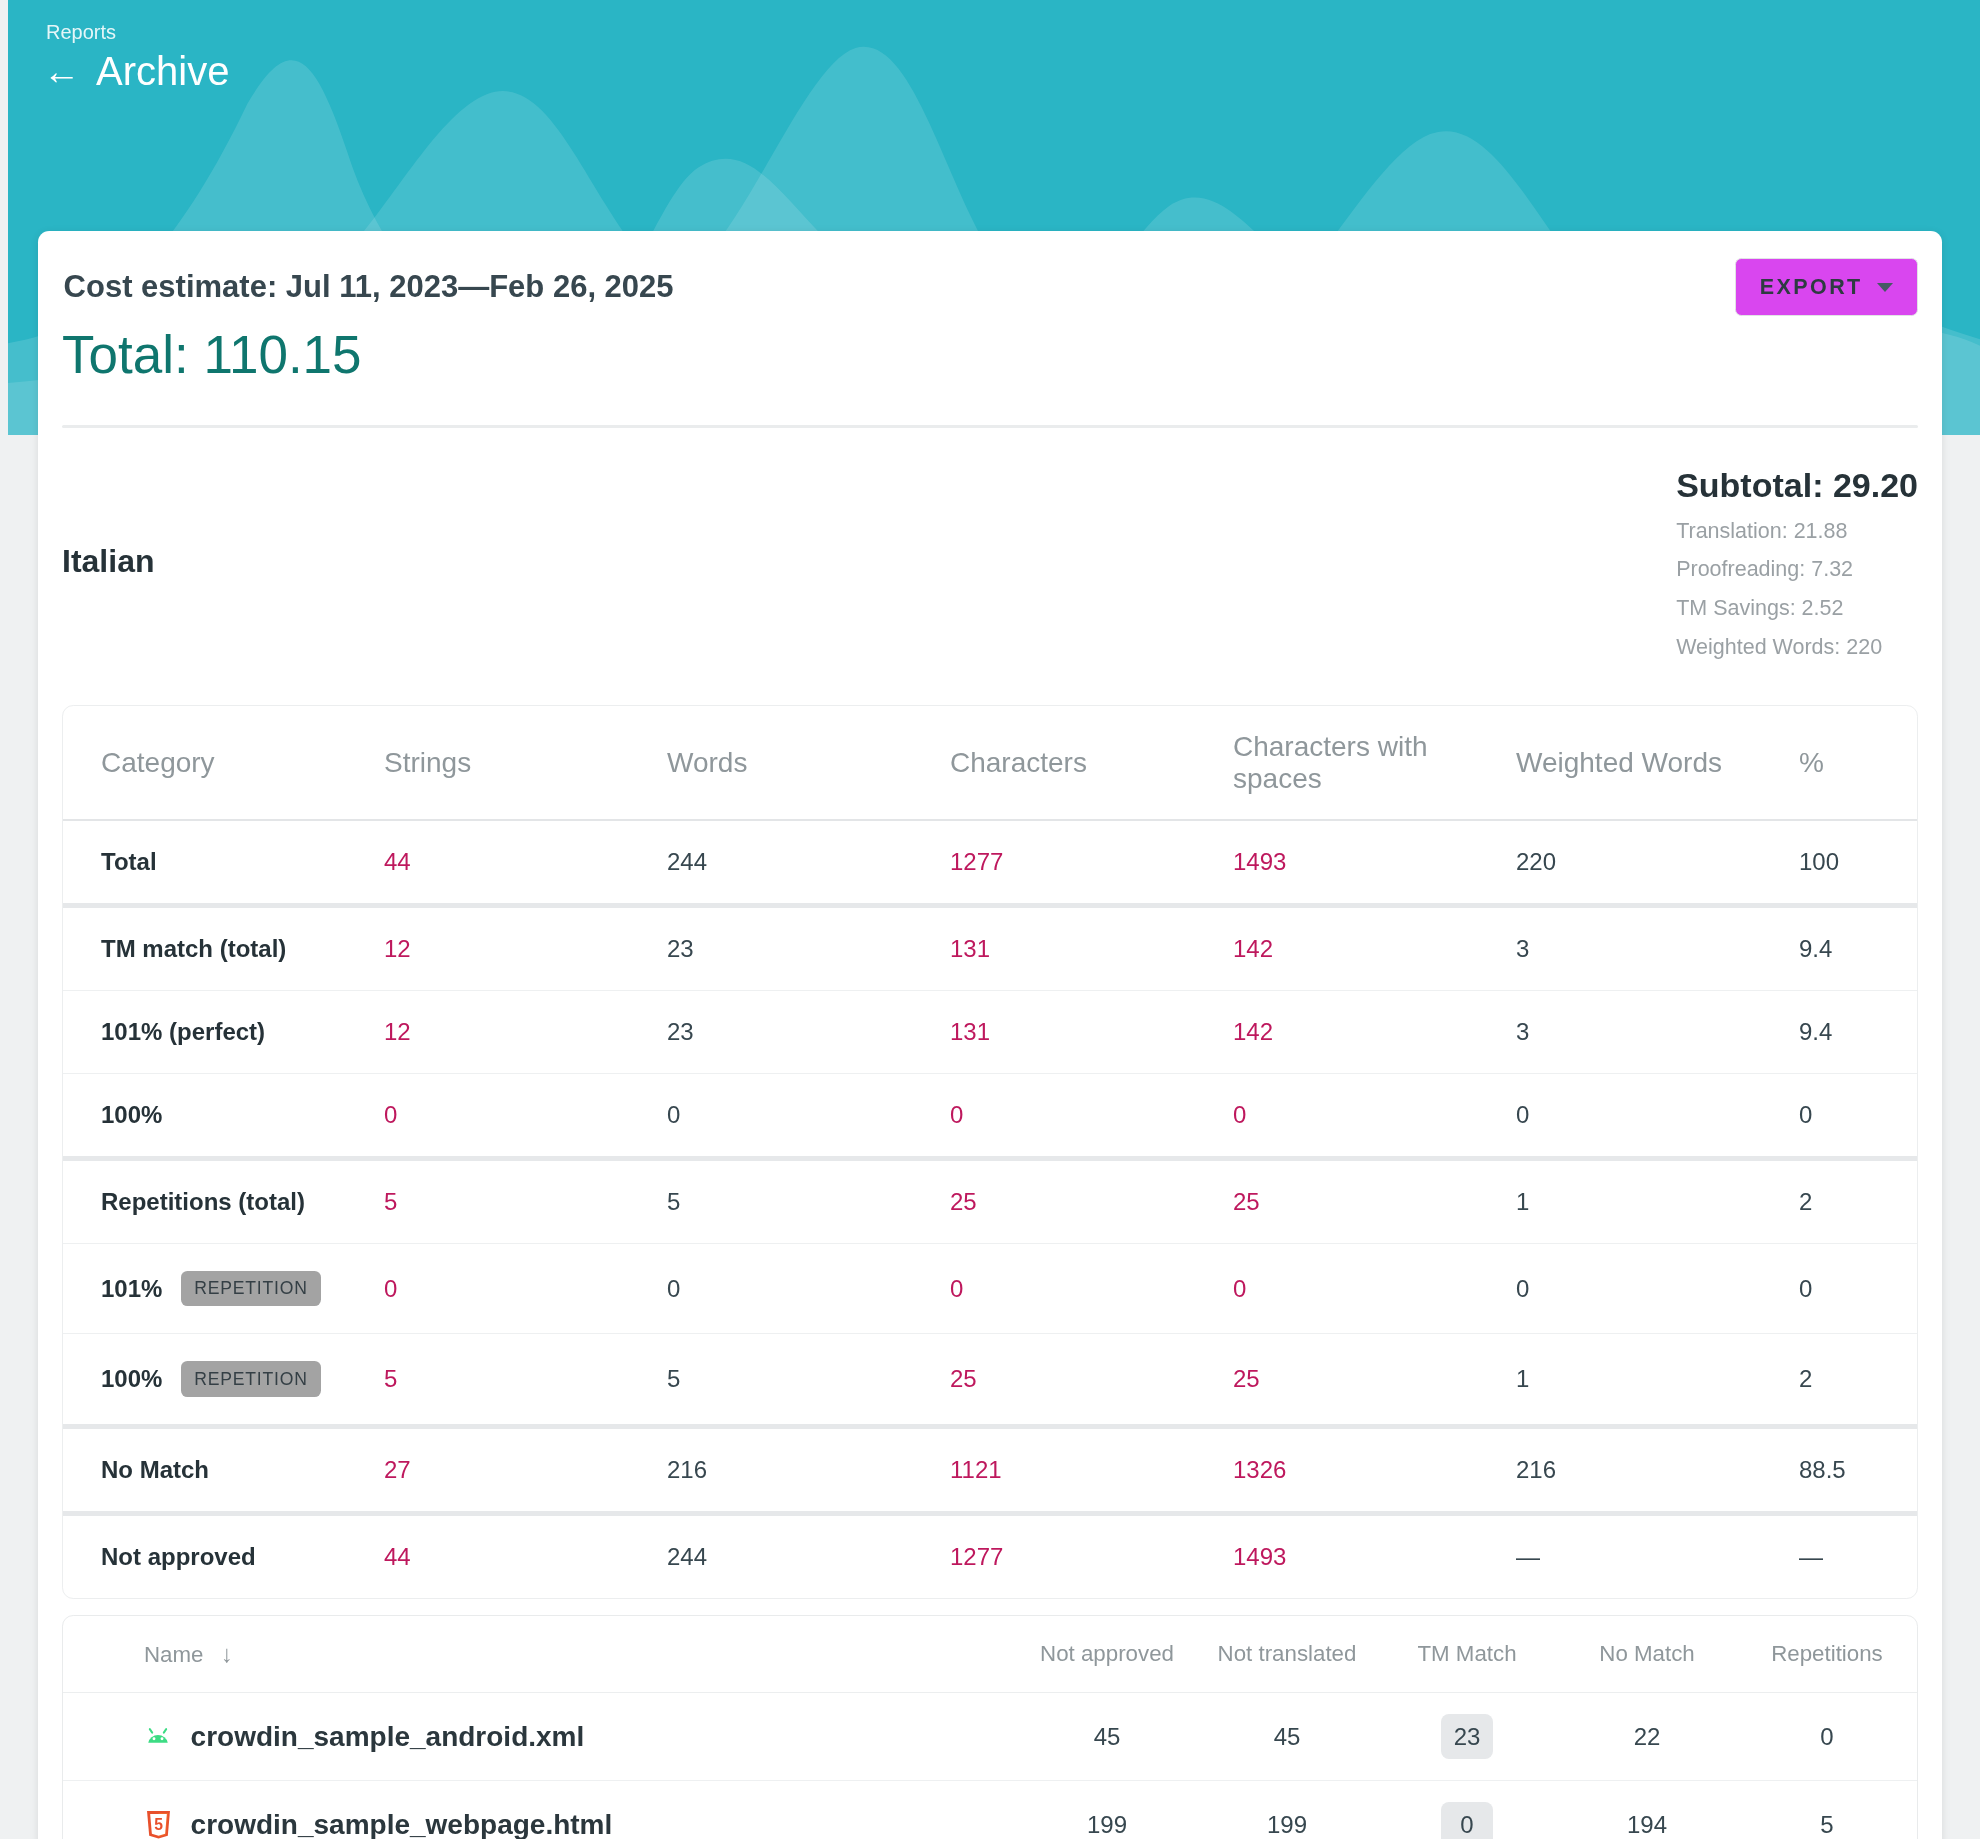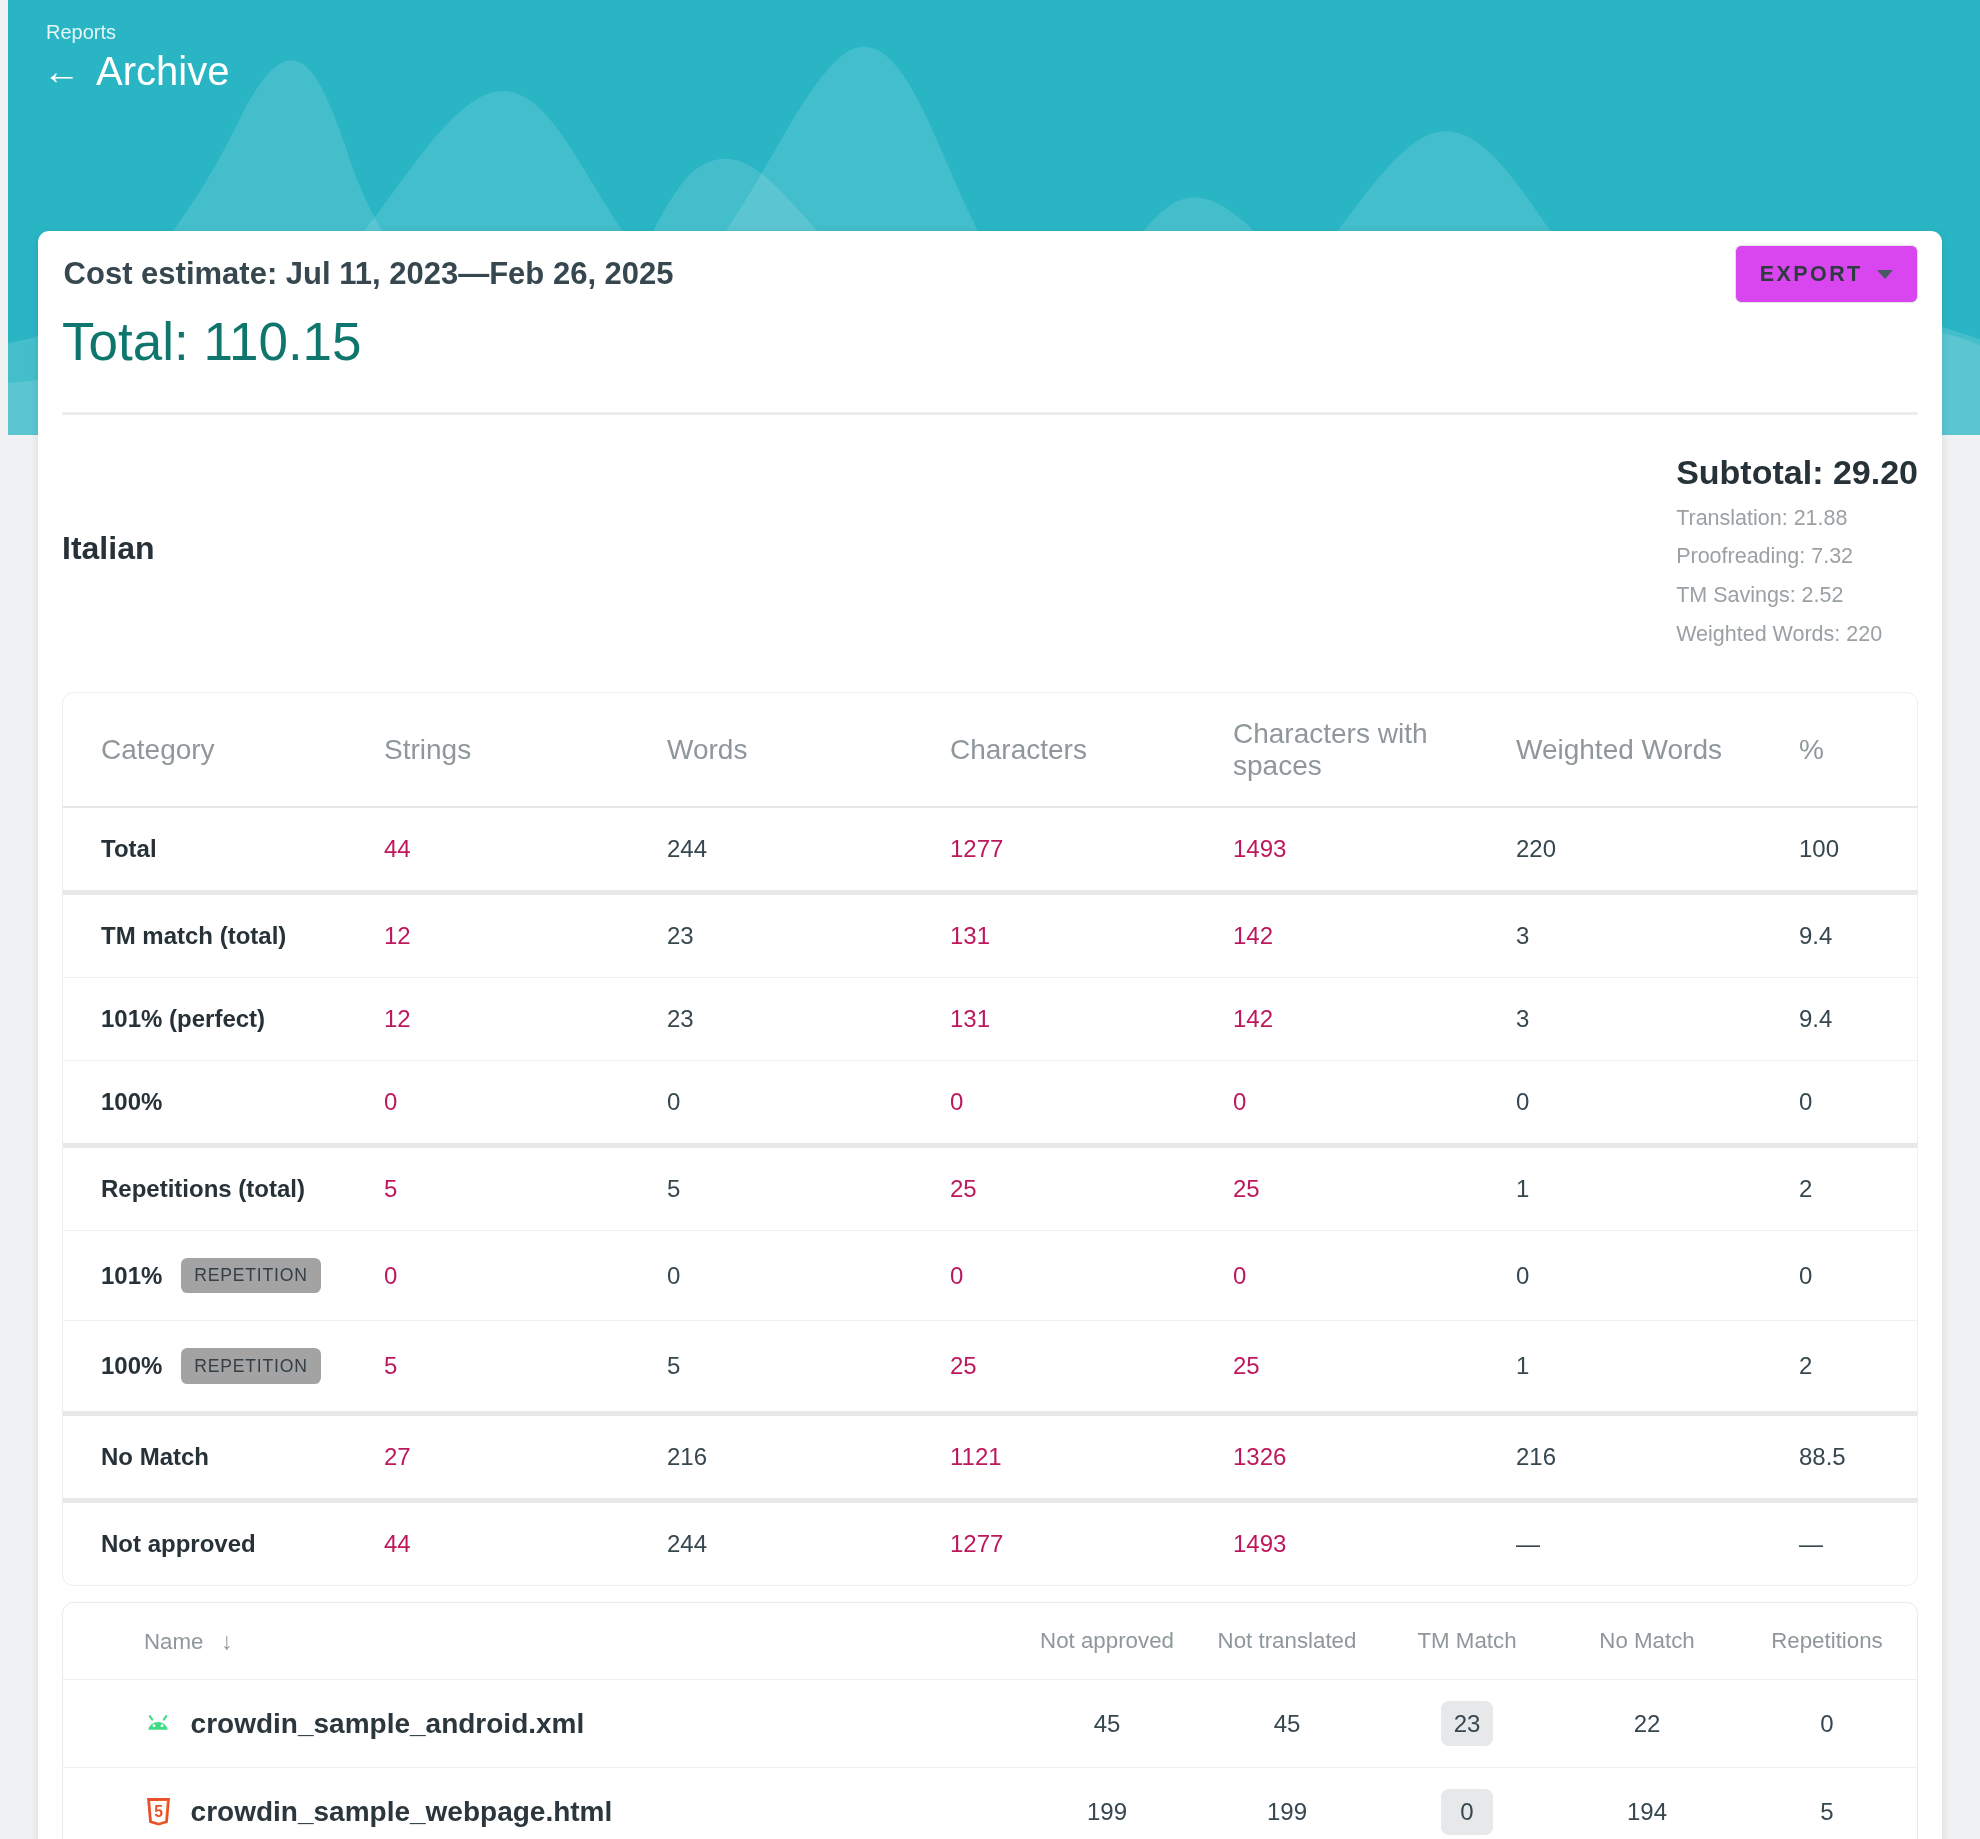--- a/index.html
+++ b/index.html
@@ -25,21 +25,21 @@
     font-size:40px;color:#ffffff;display:flex;align-items:center;gap:16px;cursor:pointer;
   }
   .back-arrow{font-size:37px;line-height:1;}
   .card{
     position:relative;
     margin:231px 38px 0 38px;
     background:#ffffff;border-radius:11.2px;
     box-shadow:0 2.4px 8px rgba(0,0,0,0.10);
     padding:0 24px 24px 24px;
   }
-  .card-top{display:flex;justify-content:space-between;align-items:flex-start;padding-top:14px;}
+  .card-top{display:flex;justify-content:space-between;align-items:flex-start;padding-top:27px;}
   .report-title{font-size:31px;font-weight:700;color:#37474f;margin:11.2px 0 0 1.6px;}
   .export-btn{
     display:flex;align-items:center;gap:14.4px;
     background:#d946ef;border:1.6px solid #e1e3e5;border-radius:6.4px;
     padding:0 24px;height:56px;cursor:pointer;
   }
   .export-label{font-size:21.5px;font-weight:700;letter-spacing:2.4px;color:#2e3b41;}
   .caret-down{
     width:0;height:0;border-left:8px solid transparent;border-right:8px solid transparent;
     border-top:9.6px solid #455a64;

